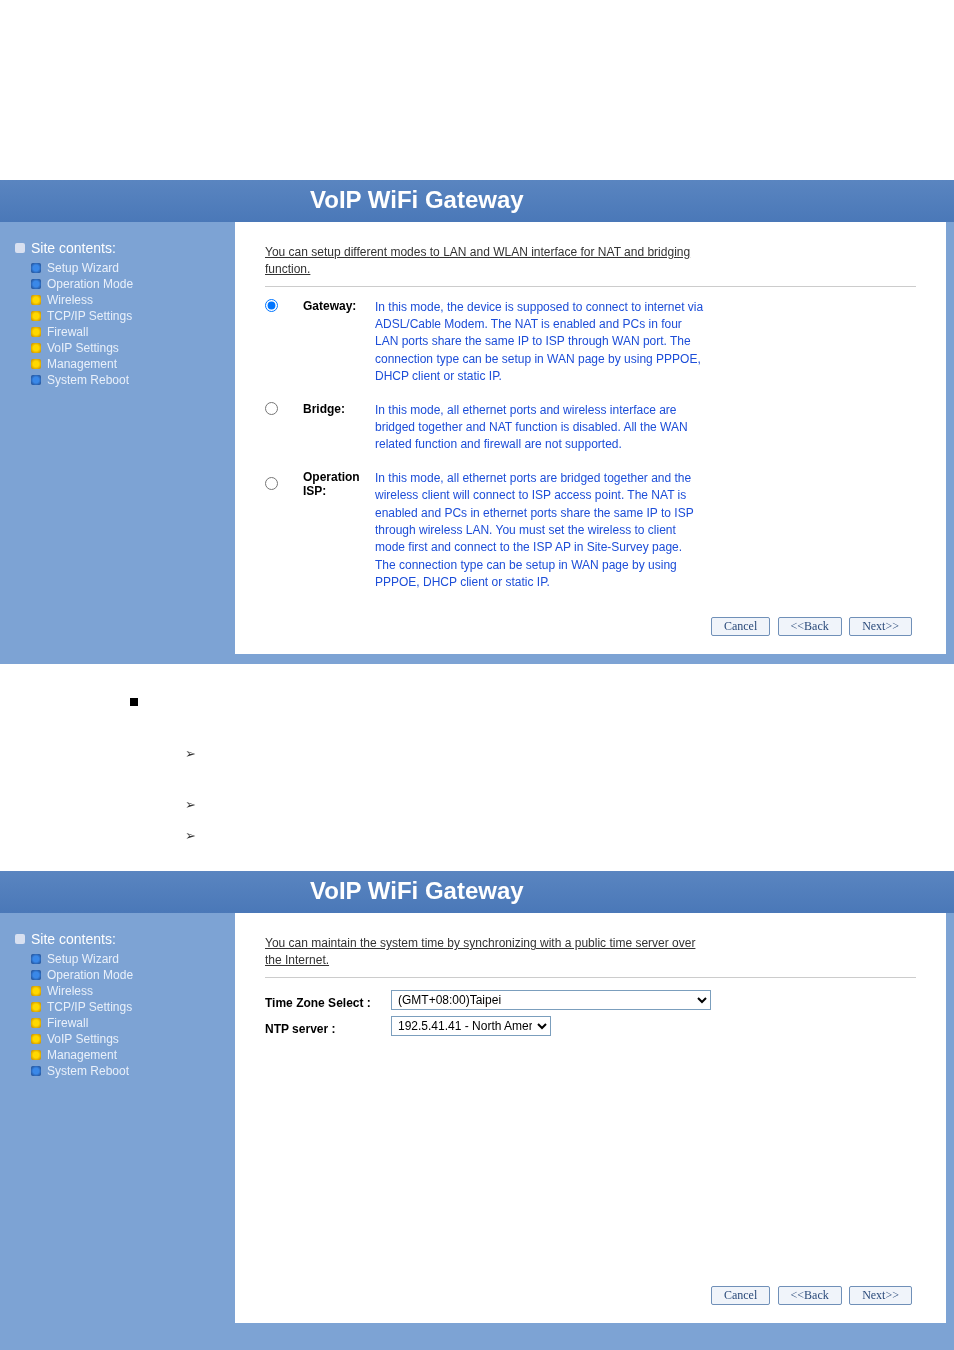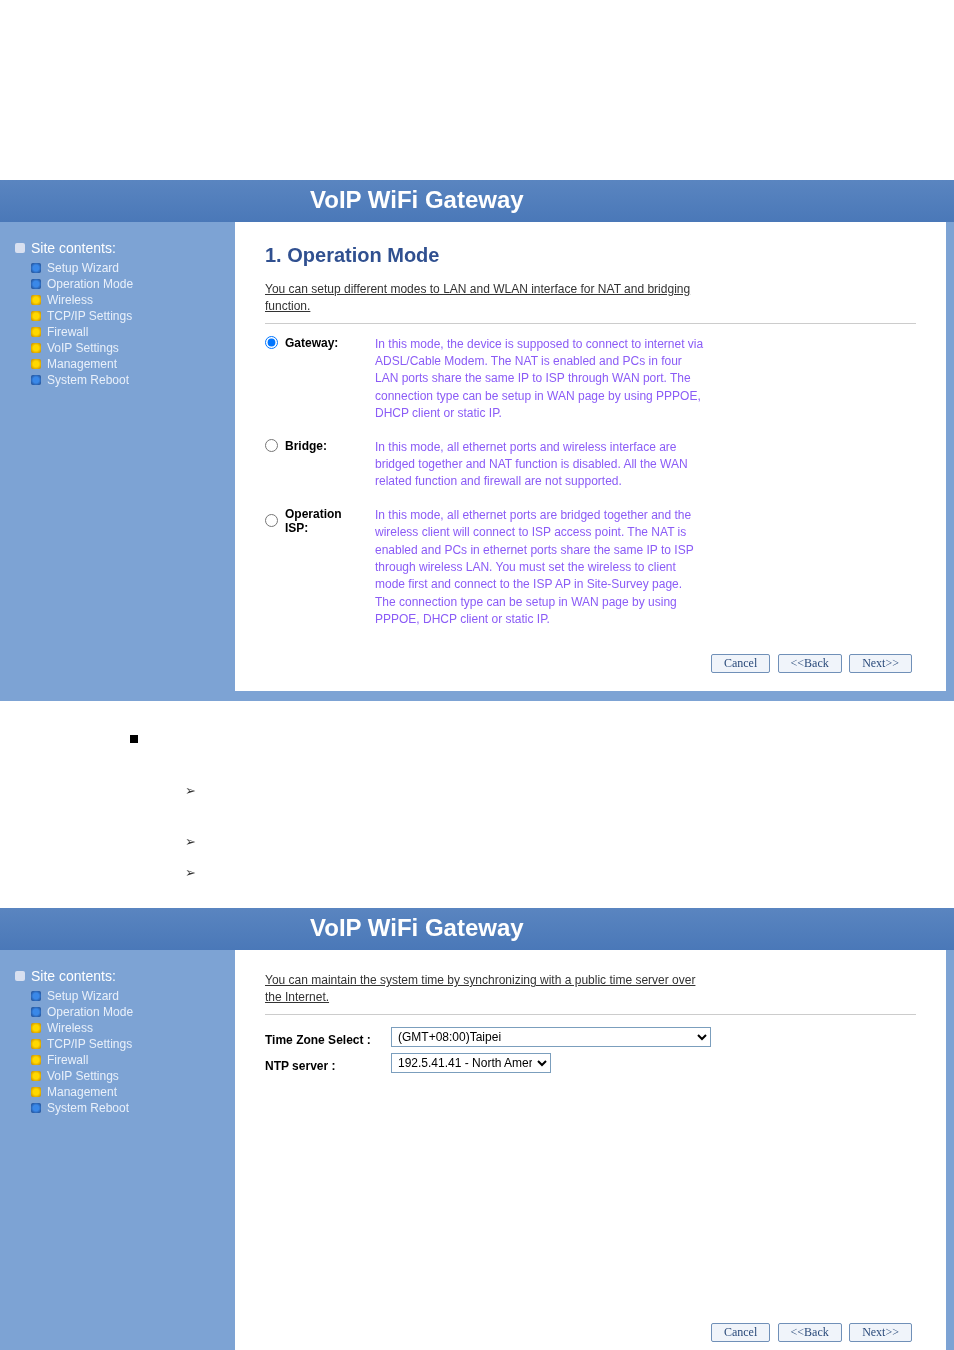--- a/index.html
+++ b/index.html
@@ -15,23 +15,23 @@
     .bul-yellow, .bul-blue, .bul-green, .bul-gray { width: 10px; height: 10px; display: inline-block; border-radius: 2px; }
     .bul-yellow { background: radial-gradient(circle, #ffd800 40%, #c08000 100%); }
     .bul-blue { background: radial-gradient(circle, #3a88e8 40%, #1a4080 100%); }
     .bul-gray { background: #d8e0f0; }
     .gw-content-wrap { flex: 1; background: #7da3d4; padding: 0 8px 10px 0; }
     .gw-content { background: #fff; min-height: 100%; padding: 22px 30px 18px 30px; position: relative; }
     .section-title { color: #305090; font-weight: bold; font-size: 20px; margin-bottom: 14px; }
     .section-desc { color: #333; font-size: 12px; margin-bottom: 8px; line-height: 1.4; max-width: 440px; text-decoration: underline; }
     hr.sep { border: none; border-top: 1px solid #ccc; margin: 4px 0 12px; }
     .opt-row { display: flex; align-items: flex-start; gap: 10px; margin-bottom: 16px; }
-    .opt-label { width: 100px; font-weight: bold; color: #000; display: flex; align-items: center; gap: 4px; }
+    .opt-label { width: 100px; font-weight: bold; color: #000; display: flex; align-items: center; gap: 22px; }
     .opt-label input[type=radio] { margin-right: 3px; }
-    .opt-desc { flex: 1; color: #8b5cf6; font-size: 12px; line-height: 1.45; max-width: 330px; }
+    .opt-desc { flex: 1; color: #1d4ed8; font-size: 12px; line-height: 1.45; max-width: 330px; }
     .btn-row { text-align: right; padding-right: 4px; padding-top: 10px; }
     .btn { border: 1px solid #7090b8; background: #f0f4fa; color: #2a4a7a; padding: 1px 12px; font-family: Georgia, serif; font-size: 12px; cursor: pointer; border-radius: 2px; margin-left: 4px; }
     .between { padding: 30px 0 20px 130px; color: #333; }
     .bl-sq { display: inline-block; width: 8px; height: 8px; background: #000; vertical-align: middle; margin-right: 10px; }
     .arrow-item { padding: 8px 0 8px 55px; font-size: 13px; }
     .arrow-item::before { content: "➢"; margin-right: 10px; color: #333; }
     .tz-body { min-height: 400px; }
     .chk-row { display: flex; align-items: center; gap: 6px; font-weight: bold; margin: 14px 0; }
     .field-row { display: flex; align-items: flex-end; gap: 16px; margin-bottom: 6px; }
     .field-label { width: 110px; font-weight: bold; font-size: 12px; }
@@ -82,21 +82,20 @@
             <span class="bul-yellow"></span>
             <span>Management</span>
           </div>
         <div class="tree-item">
             <span class="bul-blue"></span>
             <span>System Reboot</span>
           </div>
       </div>
       <div class="gw-content-wrap">
         <div class="gw-content">
-          <div class="section-title">1. Operation Mode</div>
           <div class="section-desc">You can setup different modes to LAN and WLAN interface for NAT and bridging function.</div>
           <hr class="sep">
           <div class="opt-row">
             <div class="opt-label">
                 <input type="radio" name="op1" checked="" style="">
                 <span>Gateway:</span>
               </div>
             <div class="opt-desc">In this mode, the device is supposed to connect to internet via ADSL/Cable Modem. The NAT is enabled and PCs in four LAN ports share the same IP to ISP through WAN port. The connection type can be setup in WAN page by using PPPOE, DHCP client or static IP.</div>
           </div>
           <div class="opt-row">

